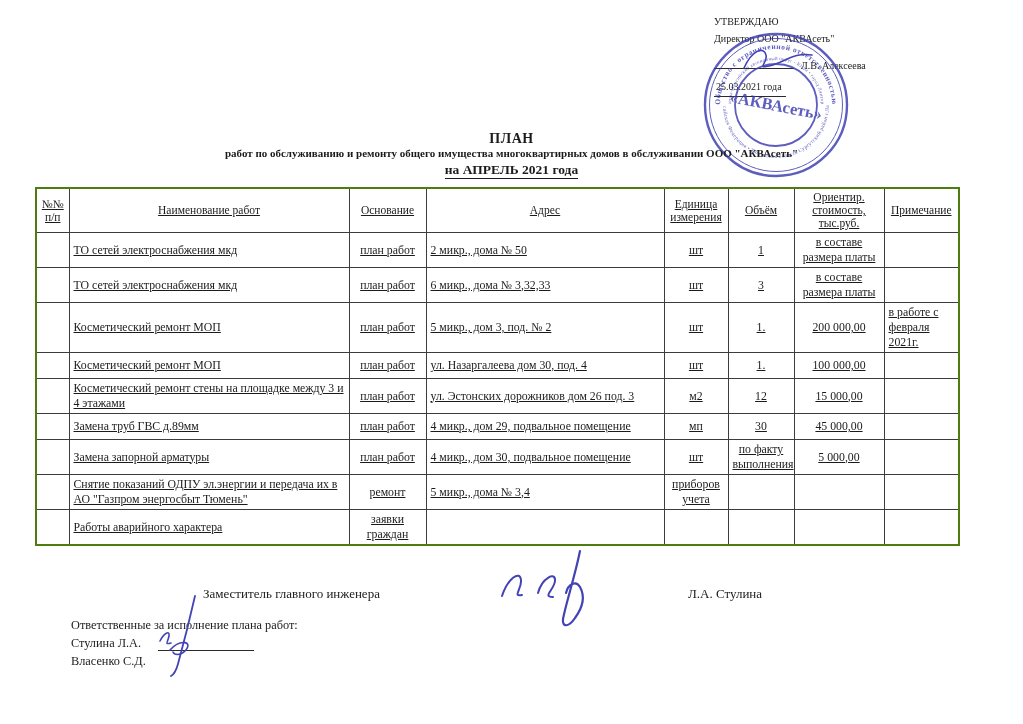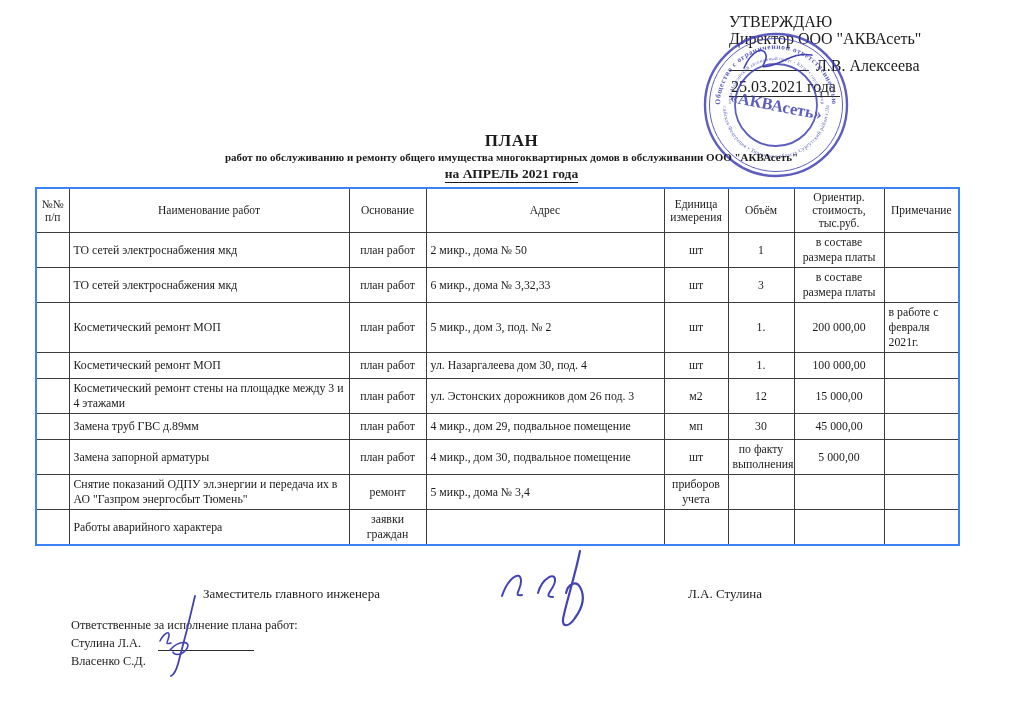--- a/index.html
+++ b/index.html
@@ -4,41 +4,41 @@
 <style>
   html,body{margin:0;padding:0;}
   body{
     width:1023px;height:724px;background:#ffffff;
     font-family:"Liberation Serif","DejaVu Serif",serif;
     color:#1b1b1b;position:relative;overflow:hidden;
   }
   .page{position:absolute;inset:0;}
 
   
-  .approval{position:absolute;left:729px;top:13px;font-size:16px;line-height:17px;white-space:nowrap;}
+  .approval{position:absolute;left:714px;top:13px;font-size:10px;line-height:17px;white-space:nowrap;}
   .approval .sigrow{margin-top:10px;}
   .approval .uline{display:inline-block;width:80px;border-bottom:1px solid #2a2a2a;height:11px;margin-right:7px;}
   .approval .date-line{display:inline-block;margin-top:4px;border-bottom:1px solid #2a2a2a;padding:0 4px 1px 2px;}
 
   
   .stamp{position:absolute;left:701px;top:30px;opacity:.82;}
 
   
   .sig{position:absolute;}
   .sig path{fill:none;stroke:#4343b5;stroke-linecap:round;stroke-linejoin:round;}
 
   
   .title{position:absolute;left:0;right:0;top:131px;text-align:center;font-weight:bold;}
-  .title .t1{font-size:17px;letter-spacing:.5px;}
+  .title .t1{font-size:14px;letter-spacing:.5px;}
   .title .t2{font-size:11px;margin-top:0;}
   .title .t3{font-size:13.5px;margin-top:3px;}
   .title .t3 span{border-bottom:1.5px solid #1b1b1b;padding-bottom:1px;}
 
   
-  table.plan{position:absolute;left:35px;top:187px;width:923px;border-collapse:collapse;table-layout:fixed;font-size:11.8px;border:2px solid #3b82f6;}
+  table.plan{position:absolute;left:35px;top:187px;width:923px;border-collapse:collapse;table-layout:fixed;font-size:11.8px;border:2px solid #4d7c0f;text-decoration:underline;}
   .plan th,.plan td{border:1px solid #3c3c3c;padding:2px 4px;vertical-align:middle;font-weight:normal;text-align:center;overflow:hidden;}
   .plan thead tr{height:40px;}
   .plan thead th{font-size:11.5px;line-height:13px;}
   .plan tbody td:nth-child(2),.plan tbody td:nth-child(4),.plan tbody td:nth-child(8){text-align:left;}
   .plan tbody tr{height:26px;}
   .plan tbody tr:nth-child(1),.plan tbody tr:nth-child(2){height:28px;}
   .plan tbody tr:nth-child(3){height:38px;}
   .plan tbody tr:nth-child(7){height:27px;margin-top:7px;}
   .plan tbody tr:nth-child(9){height:27px;}
   .plan tbody tr:nth-child(10){height:35px;}

